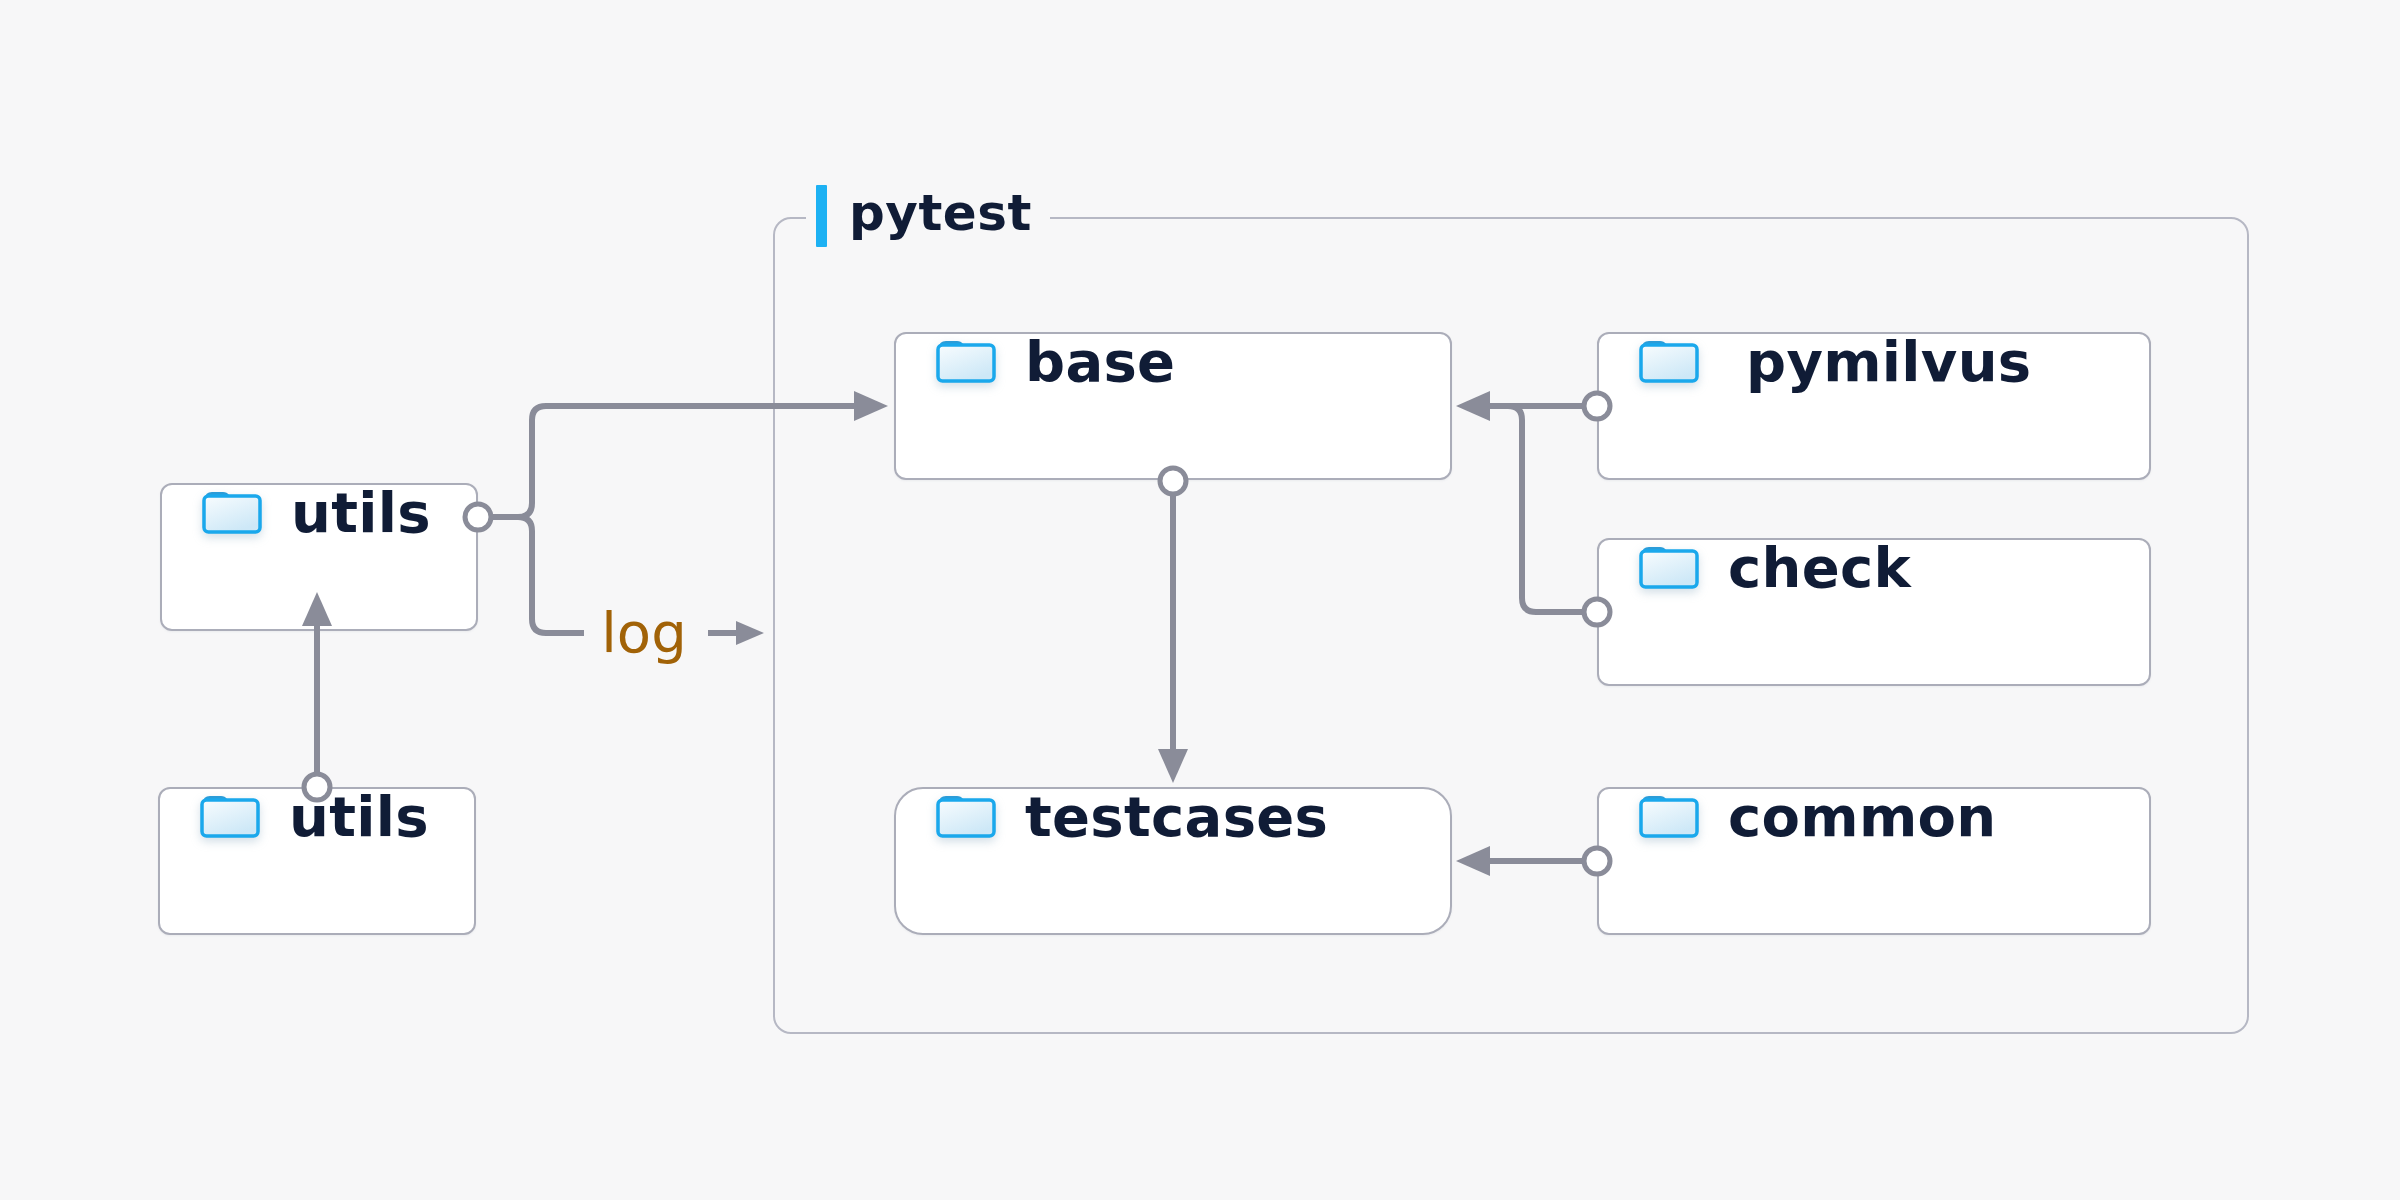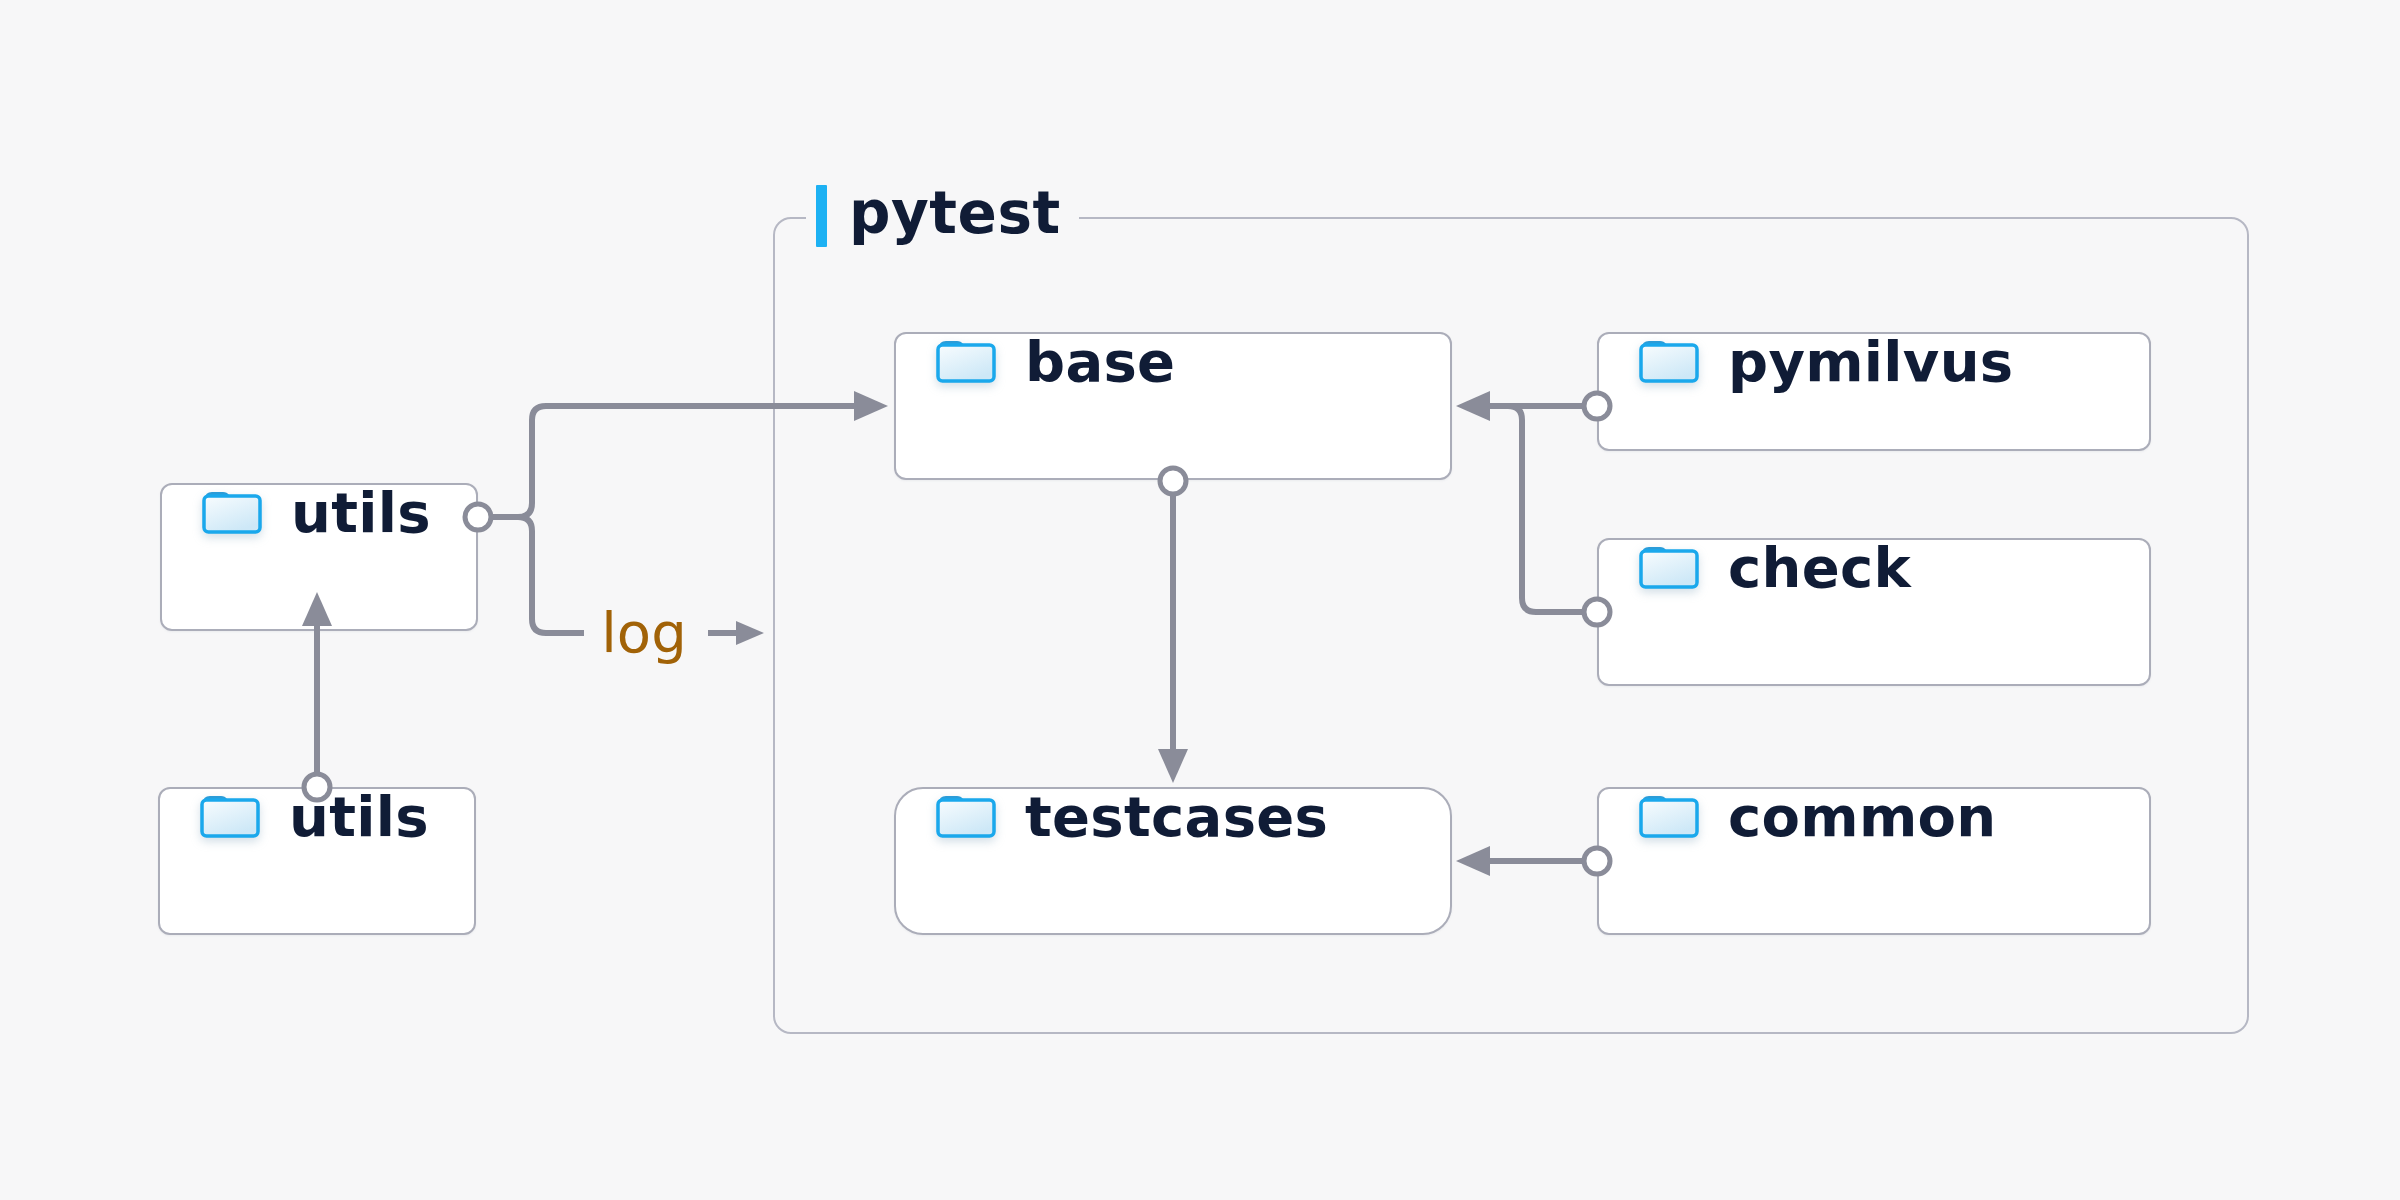--- a/index.html
+++ b/index.html
@@ -13,42 +13,42 @@
     border:2px solid #b6b8c4;border-radius:18px;background:transparent;z-index:1;
   }
   .group-label{
     position:absolute;left:806px;top:183px;height:66px;z-index:3;
     display:flex;align-items:center;background:#f7f7f8;padding:0 18px 0 10px;
   }
   .group-label .bar{
     width:11px;height:62px;background:#1db1f3;margin-right:22px;border-radius:1px;
   }
   .group-label .gtext{
-    font-size:58px;font-weight:700;color:#101c36;letter-spacing:.5px;line-height:1;
+    font-size:50px;font-weight:700;color:#101c36;letter-spacing:.5px;line-height:1;
     padding-bottom:6px;
   }
   
   .node{
     position:absolute;background:#ffffff;border:2px solid #abadb9;border-radius:12px;
     display:flex;padding-left:38px;box-sizing:border-box;z-index:2;
     box-shadow:0 1px 2px rgba(150,155,170,.12);
   }
   .node .folder{
     width:64px;height:50px;flex:0 0 auto;margin-right:27px;
     filter:drop-shadow(0 4px 5px rgba(110,150,175,.30));
   }
   .node .nlabel{
     font-size:56px;font-weight:700;color:#101c36;letter-spacing:.3px;line-height:1;
     padding-bottom:4px;white-space:nowrap;
   }
   #n-utils    {left:160px; top:443px; width:318px; height:148px;margin-top:40px;}
   #n-config   {left:158px; top:787px; width:318px; height:148px;}
   #n-base     {left:894px; top:332px; width:558px; height:148px;}
   #n-testcases{left:894px; top:787px; width:558px; height:148px;border-radius:29px;}
-  #n-pymilvus {left:1597px;top:332px; width:554px; height:119px;}
+  #n-pymilvus {left:1597px;top:332px; width:554px; height:148px;gap:18px;}
   #n-check    {left:1597px;top:538px; width:554px; height:148px;}
   #n-common   {left:1597px;top:787px; width:554px; height:148px;}
   
   .wires{position:absolute;left:0;top:0;z-index:5;pointer-events:none;}
   .wire{stroke:#8a8c99;stroke-width:6;fill:none;stroke-linejoin:round;}
   .head{fill:#8a8c99;stroke:none;}
   .port{fill:#ffffff;stroke:#8a8c99;stroke-width:5;}
   
   .log-label{
     position:absolute;left:588px;top:601px;width:112px;z-index:4;

